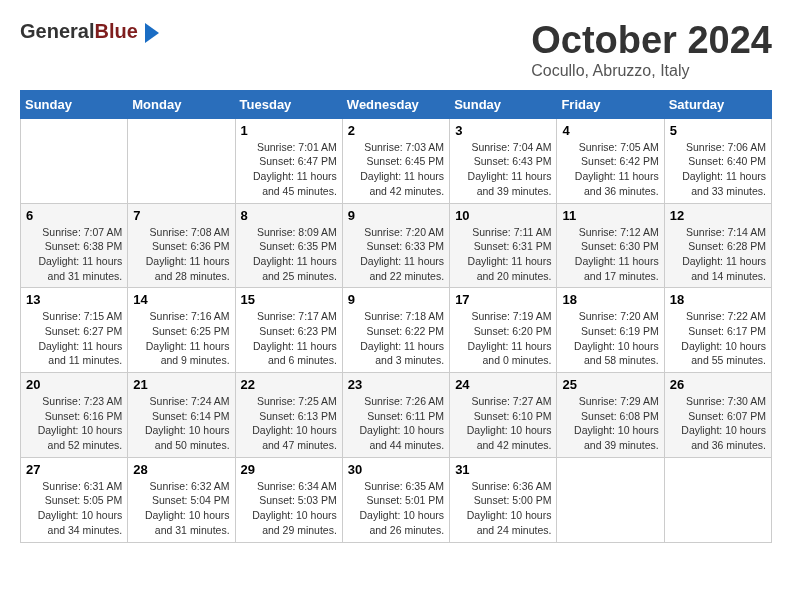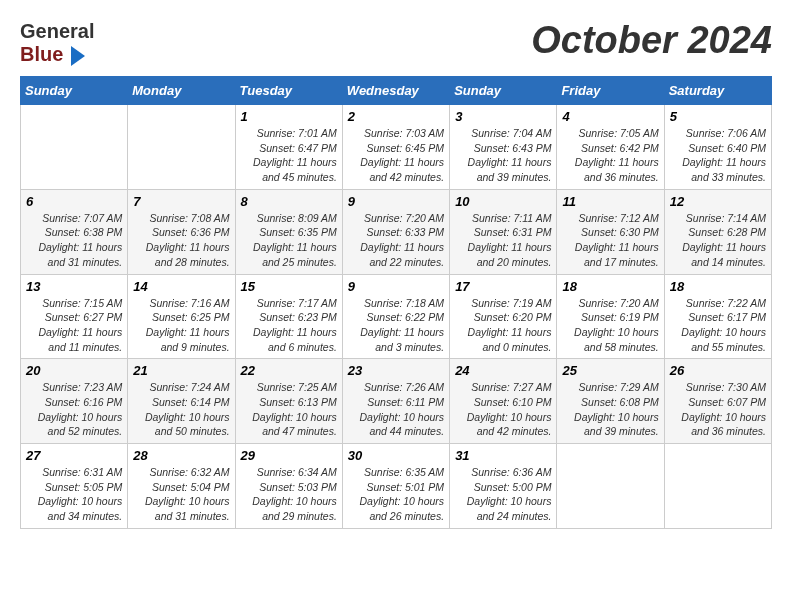--- a/index.html
+++ b/index.html
@@ -11,37 +11,35 @@
       padding: 20px;
     }
     .header {
       display: flex;
       justify-content: space-between;
       align-items: flex-start;
       margin-bottom: 10px;
     }
     .title-block {
       text-align: left;
-      font-style: italic;
     }
     .month-title {
       font-size: 38px;
       font-weight: bold;
       color: #333;
       line-height: 1.1;
     }
     .location {
       font-size: 16px;
       color: #555;
     }
     .calendar {
       width: 100%;
       border-collapse: collapse;
       font-size: 11px;
-      font-style: italic;
     }
     .calendar th {
       background: #2a6ebb;
       color: #fff;
       padding: 6px 4px;
       text-align: left;
       font-size: 13px;
       font-weight: bold;
       border: 1px solid #2a6ebb;
     }
@@ -68,21 +66,21 @@
       line-height: 1.4;
       text-align: right;
     }
     .empty { background: #fff !important; }
     .logo-container {
       display: flex;
       align-items: center;
     }
     .logo-img {
       display: flex;
-      flex-direction: column;
+      flex-direction: row;
       margin-right: 0;
     }
     .logo-top {
       font-size: 20px;
       font-weight: bold;
       color: #333;
     }
     .logo-bottom {
       font-size: 20px;
       font-weight: bold;
@@ -108,20 +106,21 @@
     <div class="logo-img">
       <span class="logo-top">General</span>
       <span class="logo-bottom">
         <span>Blue</span>
         <span class="logo-arrow-right"></span>
       </span>
     </div>
   </div>
   <div class="title-block">
     <div class="month-title">October 2024</div>
+    <div class="location">Cocullo, Abruzzo, Italy</div>
   </div>
 </div>
 
 <table class="calendar">
   <thead>
     <tr id="weekday-header">
     <th>Sunday</th>
         <th>Monday</th>
         <th>Tuesday</th>
         <th>Wednesday</th>

